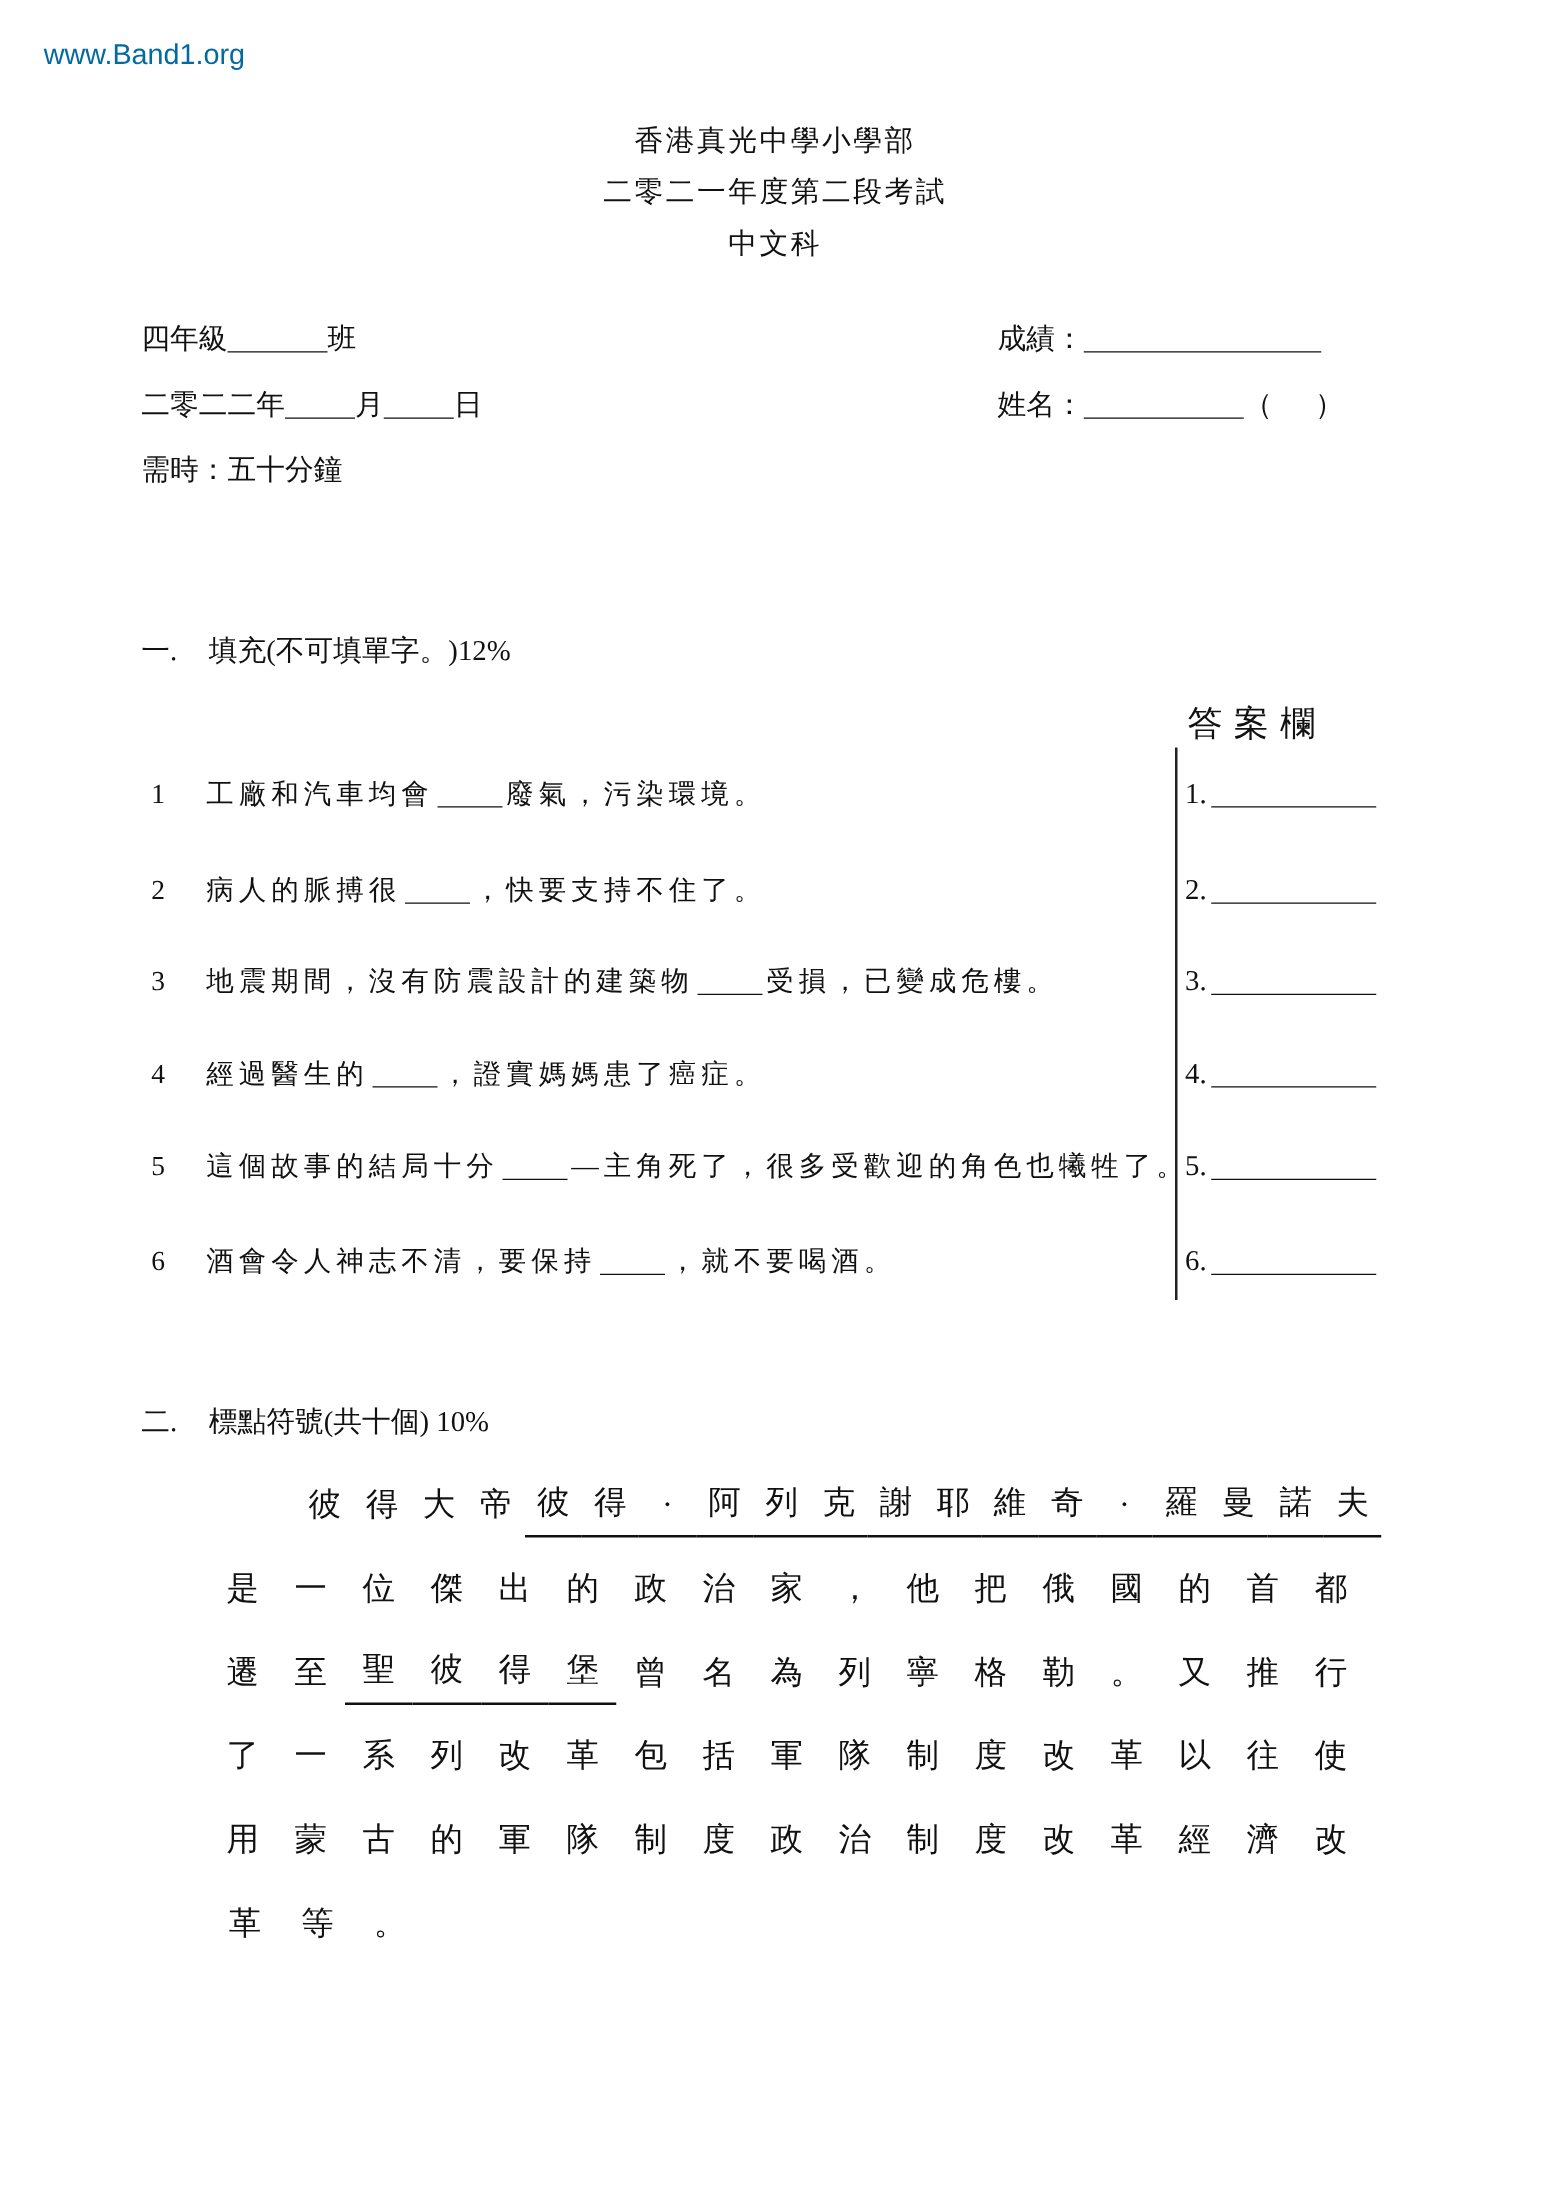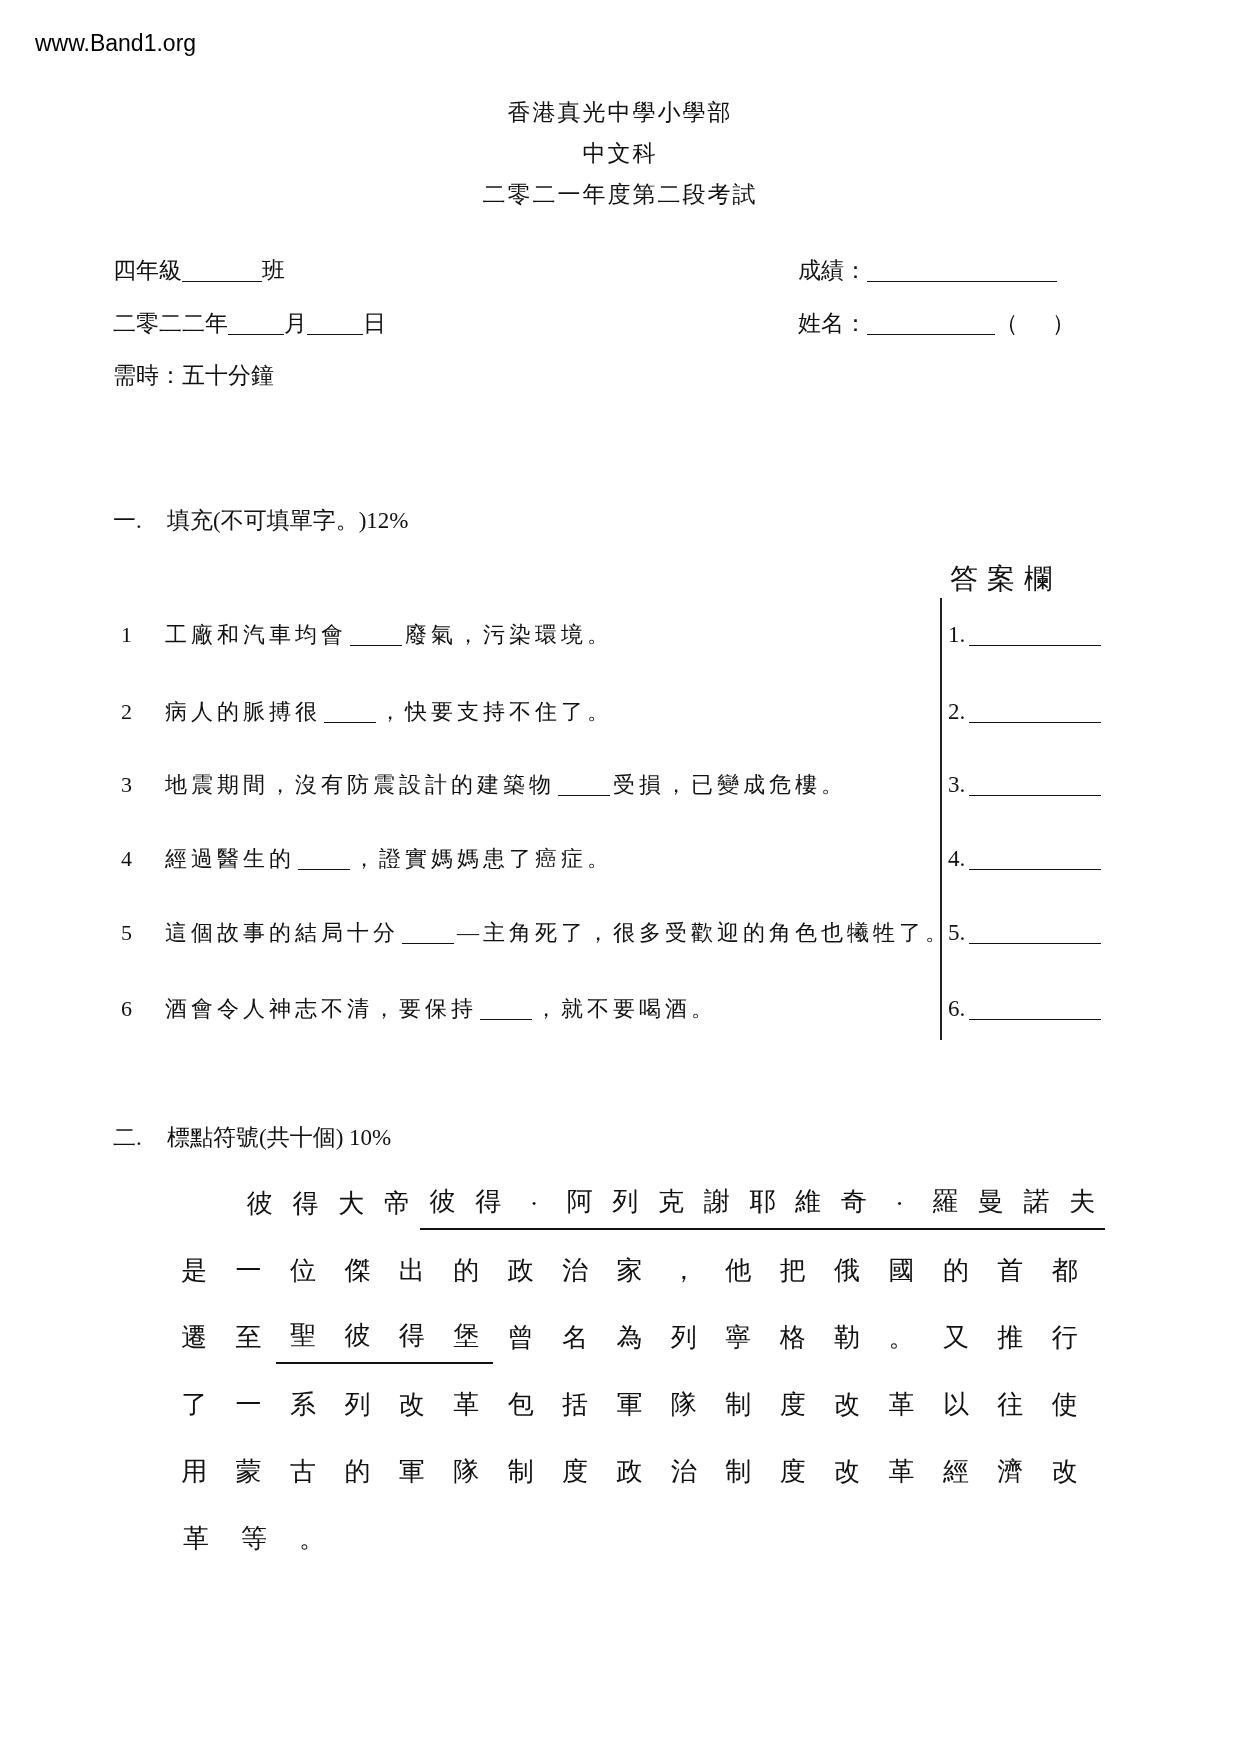--- a/index.html
+++ b/index.html
@@ -4,21 +4,21 @@
 <style>
   * { margin:0; padding:0; box-sizing:border-box; }
   html,body { background:#ffffff; }
   .page {
     position:relative; width:1240px; height:1754px; background:#ffffff;
     color:#111; font-family:"Liberation Serif","DejaVu Serif",serif; overflow:hidden;
   }
   .watermark {
     position:absolute; left:35px; top:30px;
     font-family:"Liberation Sans","DejaVu Sans",sans-serif;
-    font-size:23px; color:#000000;
+    font-size:23px; color:#0369a1;
   }
   .title-block {
     position:absolute; left:0; right:0; top:92px; text-align:center;
     font-size:23px; line-height:41px; letter-spacing:2px;
   }
   .info-left  { position:absolute; left:113px; top:240px; font-size:23px; }
   .info-right { position:absolute; left:798px; top:240px; font-size:23px; }
   .info-line  { height:39px; display:flex; align-items:baseline; white-space:nowrap;margin-top:14px; }
   .blank {
     display:inline-block; border-bottom:1.6px solid #111; height:1.05em;
@@ -50,22 +50,22 @@
 </style>
 </head>
 <body>
 
 <div class="page">
 
   <div class="watermark">www.Band1.org</div>
 
   <div class="title-block">
     <div>香港真光中學小學部</div>
+    <div>二零二一年度第二段考試</div>
     <div>中文科</div>
-    <div>二零二一年度第二段考試</div>
   </div>
 
   <div class="info-left" id="info-left">
       <div class="info-line">
         <span>四年級</span>
         <span class="blank" style="width: 80px;"></span>
         <span>班</span>
       </div>
       <div class="info-line">
         <span>二零二二年</span>

